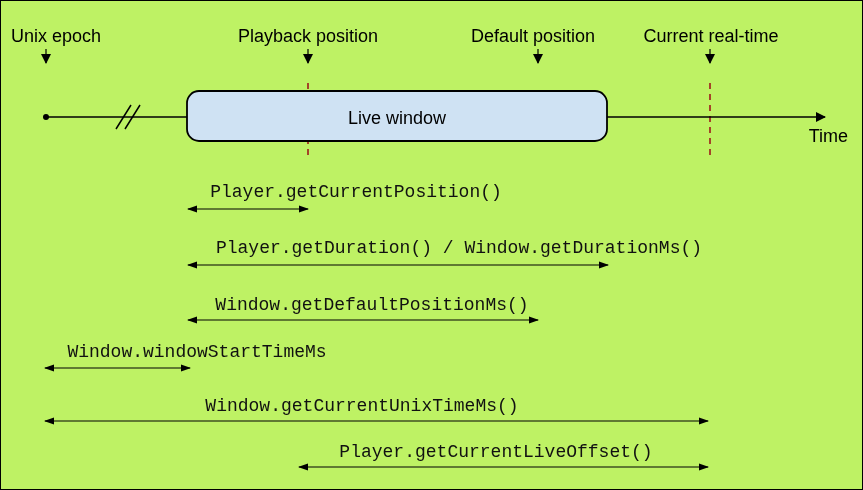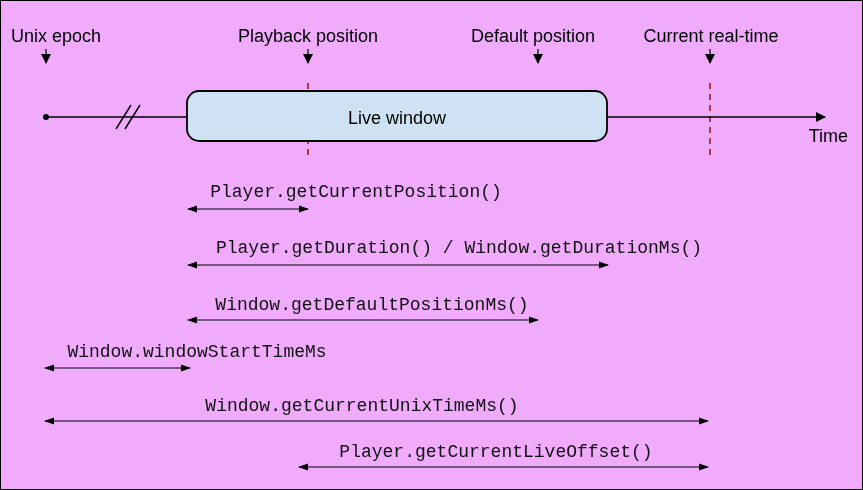--- a/index.html
+++ b/index.html
@@ -1,18 +1,18 @@
 <!DOCTYPE html>
 <html><head>
 <meta charset="utf-8">
 <style>
   html,body { margin:0; padding:0; background:#ffffff; }
   .frame {
     width:863px; height:490px; box-sizing:border-box;
-    border:1px solid #000; background:#f0abfc; position:relative; overflow:hidden;
+    border:1px solid #000; background:#bef264; position:relative; overflow:hidden;
   }
   svg { display:block; }
   .lbl  { font-family:"Liberation Sans", sans-serif; font-size:18px; fill:#000; }
   .mono { font-family:"Liberation Mono", monospace; font-size:18px; fill:#111; }
   .axis-line   { stroke:#000; stroke-width:1.4; fill:none; }
   .thin-line   { stroke:#000; stroke-width:1.2; fill:none; }
   .span-line   { stroke:#000; stroke-width:1.2; fill:none; }
   .break-line  { stroke:#000; stroke-width:1.5; fill:none; }
 </style>
 </head>

